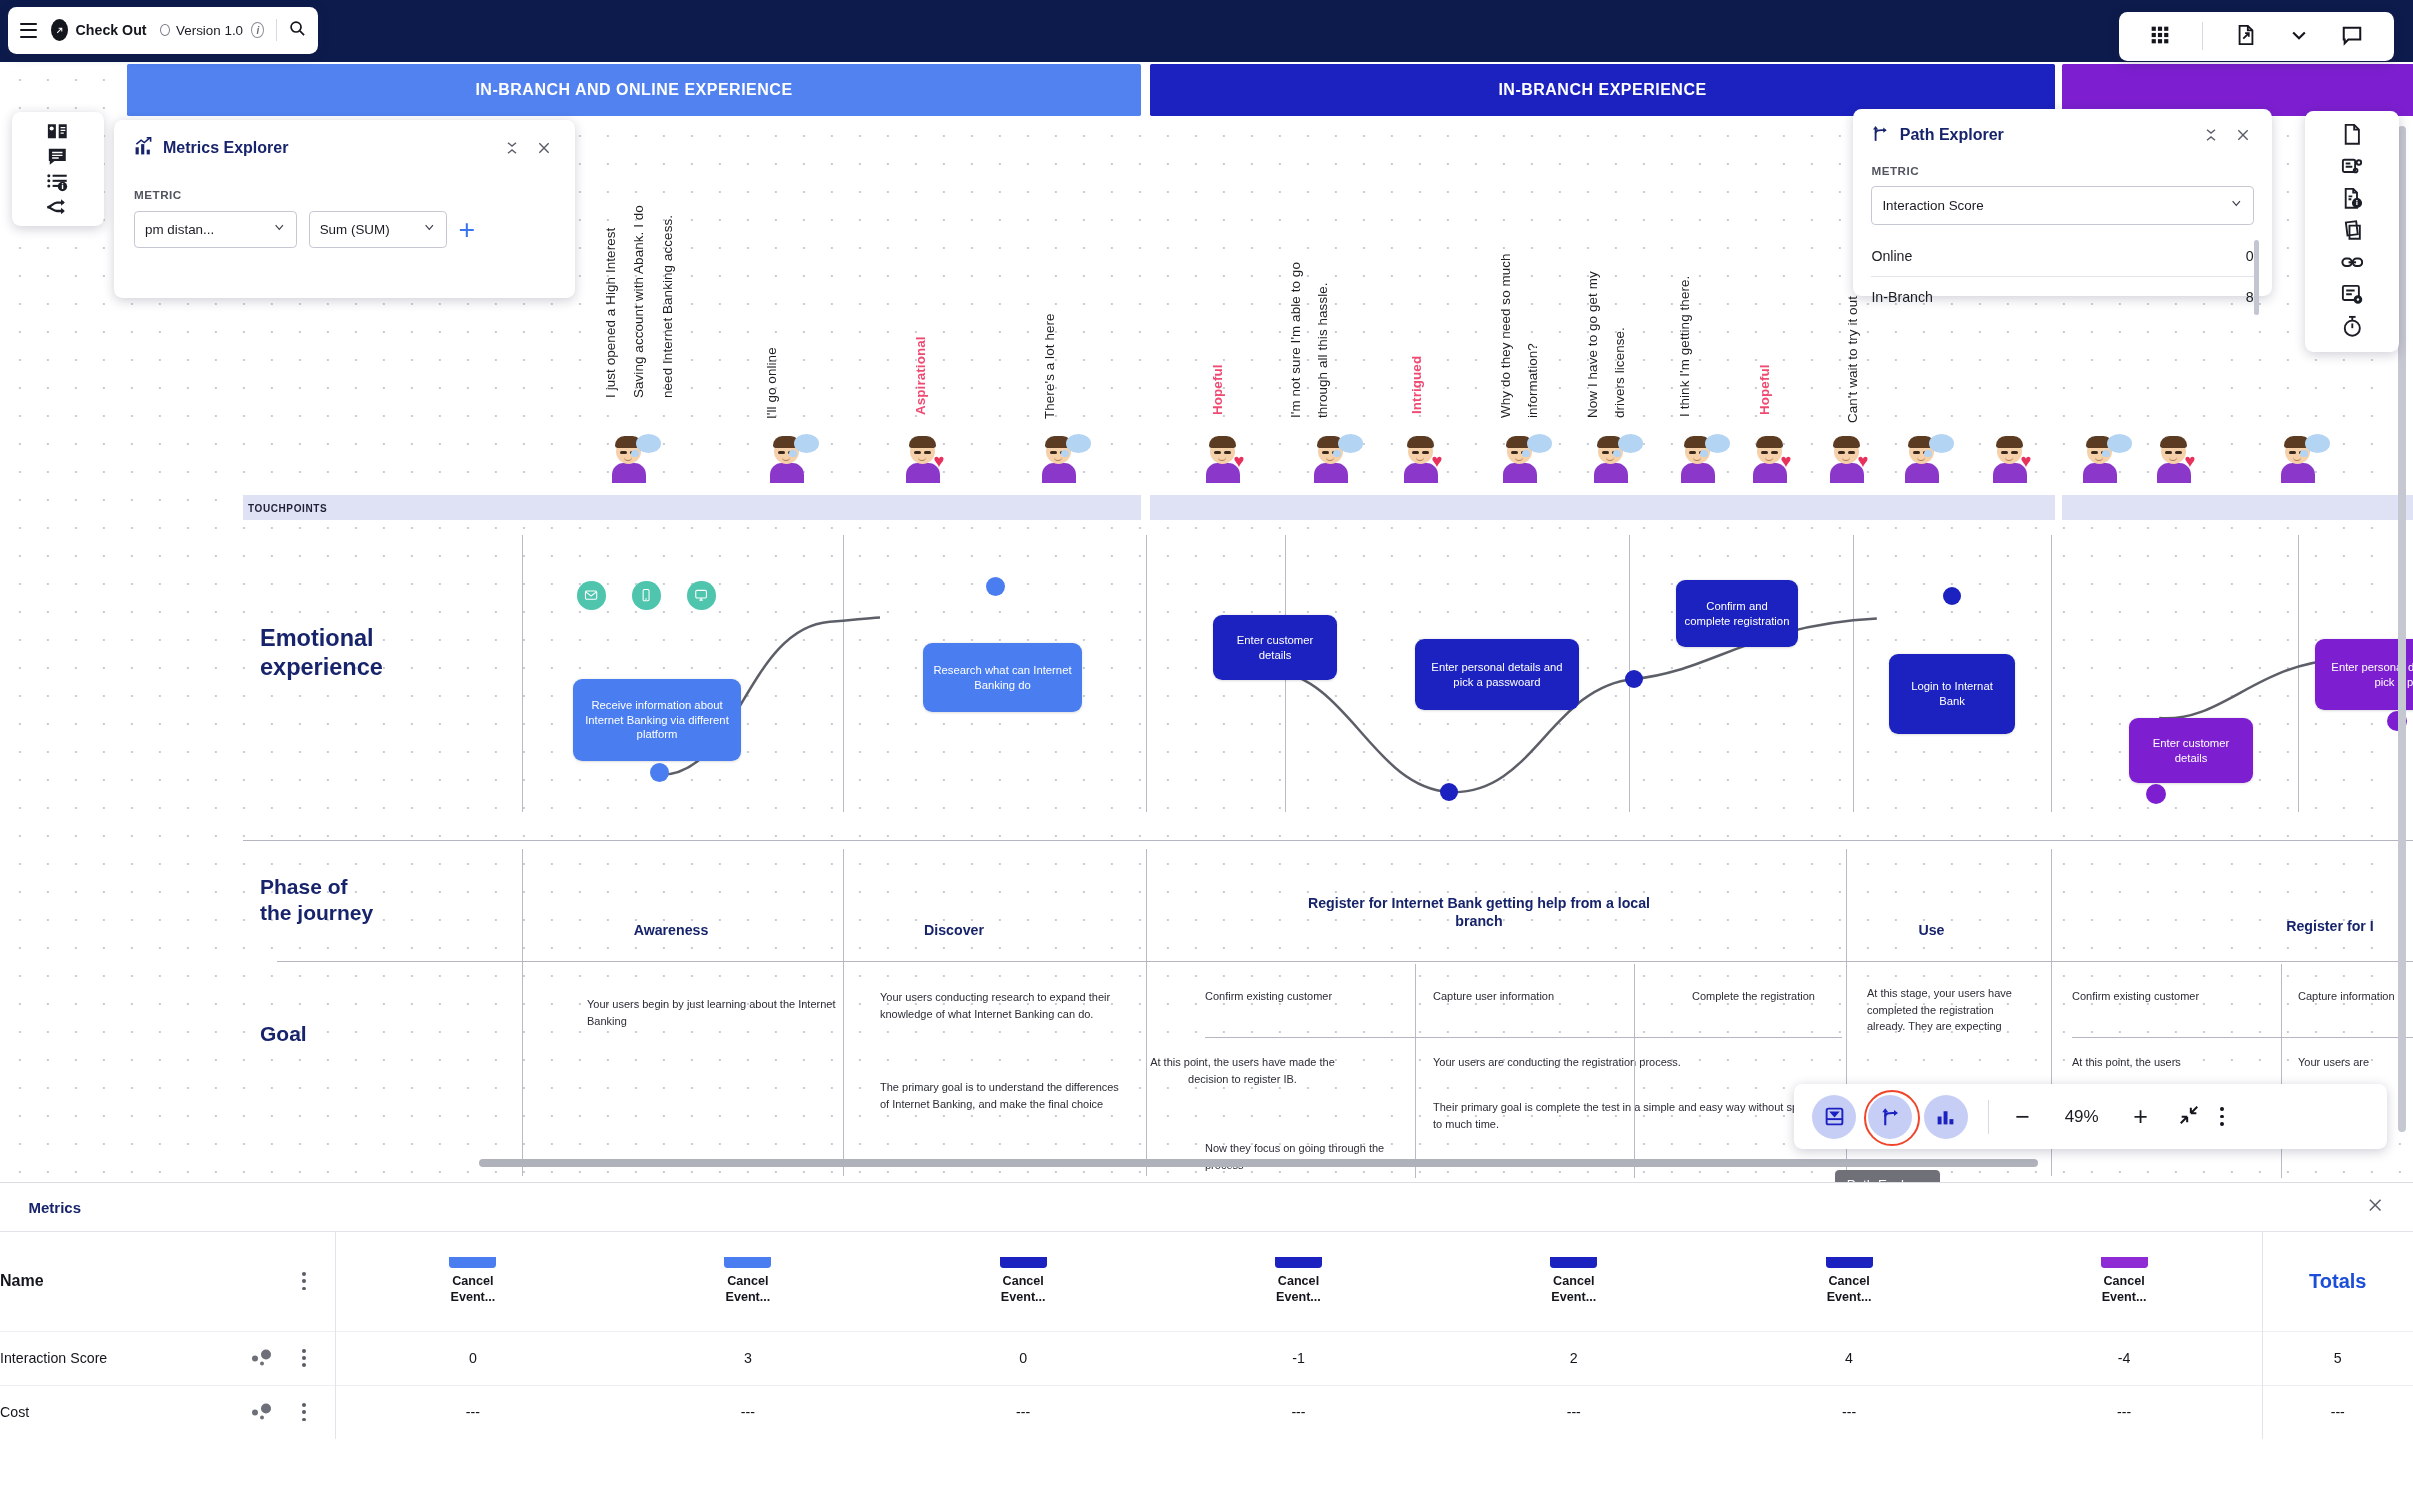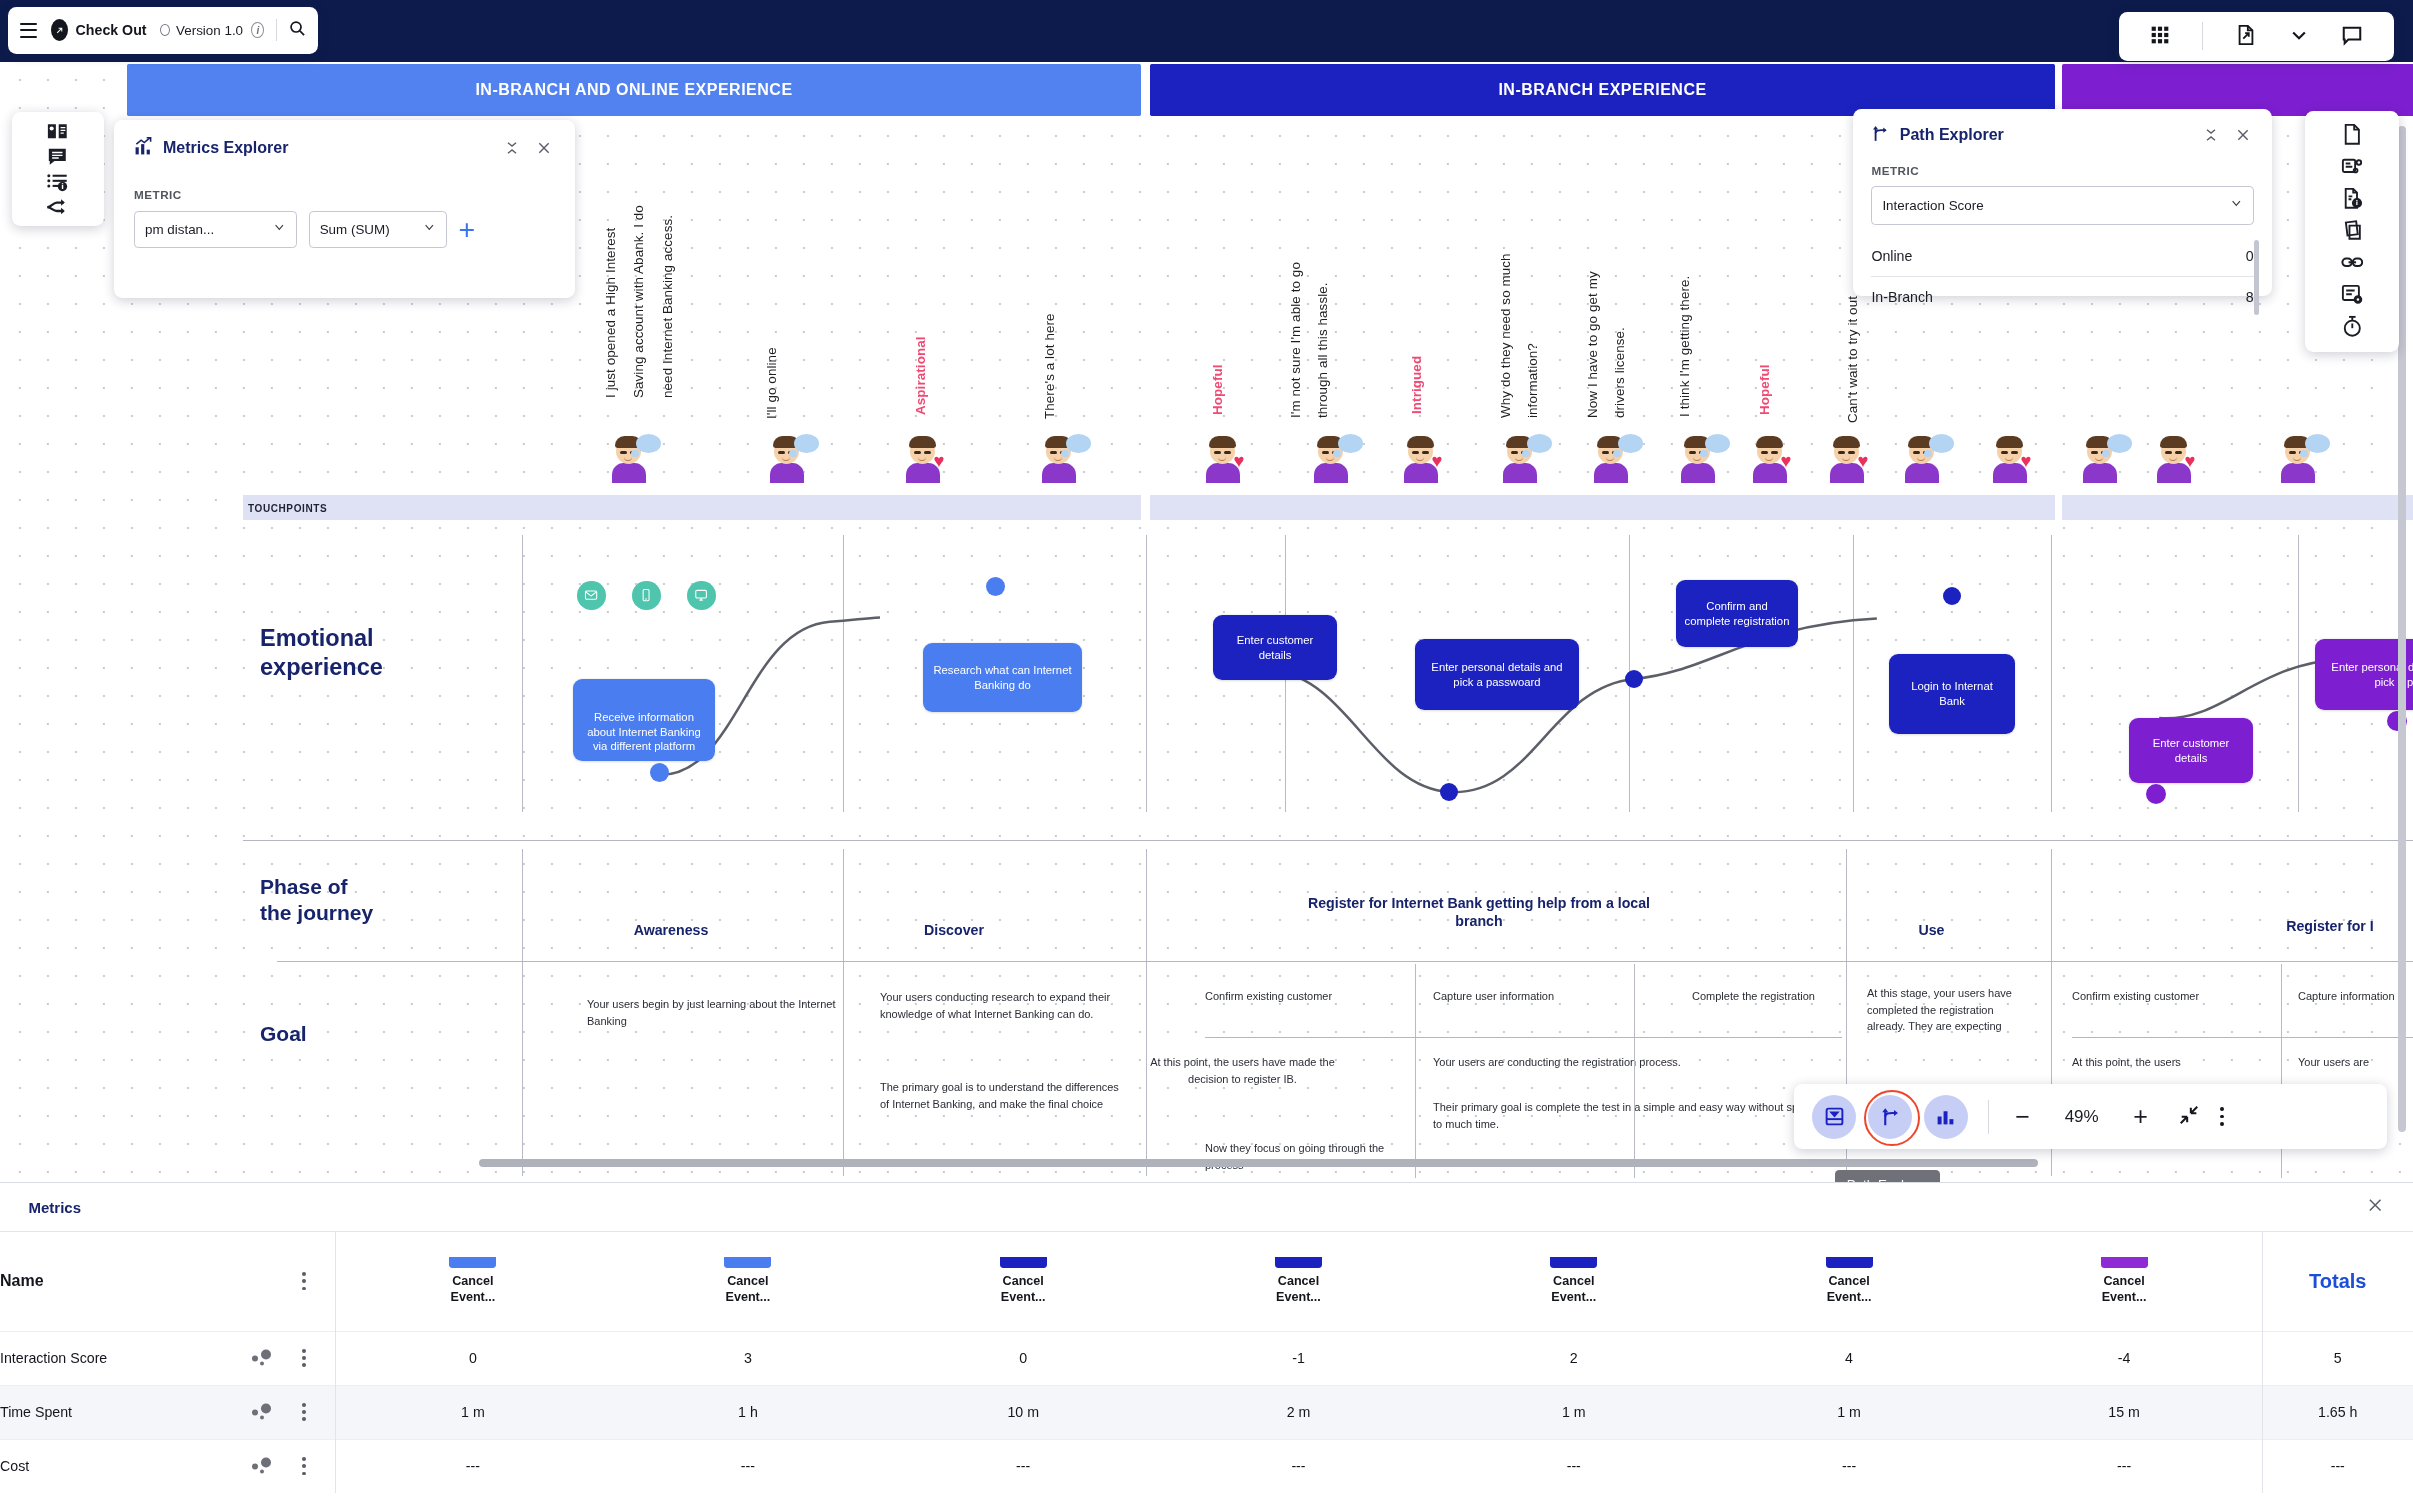--- a/index.html
+++ b/index.html
@@ -547,21 +547,21 @@
     <div class="dot navy" style="left:1625px;top:670px;width:18.4px;height:18.4px;"></div>
     <div class="dot navy" style="left:1943px;top:587px;width:18.4px;height:18.4px;"></div>
 
     <svg style="position:absolute;left:2129px;top:629px;width:285px;height:210px;" viewBox="0 0 340 250" width="285" height="210">
       <path d="M 36 106 C 110 112 150 42 250 36 C 290 33 310 33 330 33" stroke="#5c5f68" stroke-width="3" fill="none"></path>
     </svg>
     <div class="dot purple" style="left:2146px;top:784px;width:20px;height:20px;"></div>
     <div class="dot purple" style="left:2387px;top:711px;width:20px;height:20px;"></div>
 
     <div id="mapcards">
-        <div class="mapcard blue" style="left: 573px; top: 652px; width: 142px; height: 82px; align-items: flex-end;">
+        <div class="mapcard blue" style="left: 573px; top: 652px; width: 168px; height: 82px;">
           <span>Receive information about Internet Banking via different platform</span>
         </div>
         <div class="mapcard blue" style="left: 923px; top: 616px; width: 159px; height: 69px;">
           <span>Research what can Internet Banking do</span>
         </div>
         <div class="mapcard navy" style="left: 1213px; top: 588px; width: 124px; height: 65px;">
           <span>Enter customer details</span>
         </div>
         <div class="mapcard navy" style="left: 1415px; top: 612px; width: 164px; height: 71px;">
           <span>Enter personal details and pick a passwoard</span>
@@ -979,39 +979,20 @@
               </span></td>
             <td class="td-val">0</td>
             <td class="td-val">3</td>
             <td class="td-val">0</td>
             <td class="td-val">-1</td>
             <td class="td-val">2</td>
             <td class="td-val">4</td>
             <td class="td-val">-4</td>
             <td class="td-tot">5</td>
           </tr>
-          <tr class="alt">
-            <td class="td-name"><span>Time Spent</span><span class="bubbleicon">
-                <span class="b1"></span>
-                <span class="b2"></span>
-                <span class="b3"></span>
-              </span><span class="kb">
-                <i></i>
-                <i></i>
-                <i></i>
-              </span></td>
-            <td class="td-val">1 m</td>
-            <td class="td-val">1 h</td>
-            <td class="td-val">10 m</td>
-            <td class="td-val">2 m</td>
-            <td class="td-val">1 m</td>
-            <td class="td-val">1 m</td>
-            <td class="td-val">15 m</td>
-            <td class="td-tot">1.65 h</td>
-          </tr>
           <tr>
             <td class="td-name"><span>Cost</span><span class="bubbleicon">
                 <span class="b1"></span>
                 <span class="b2"></span>
                 <span class="b3"></span>
               </span><span class="kb">
                 <i></i>
                 <i></i>
                 <i></i>
               </span></td>

